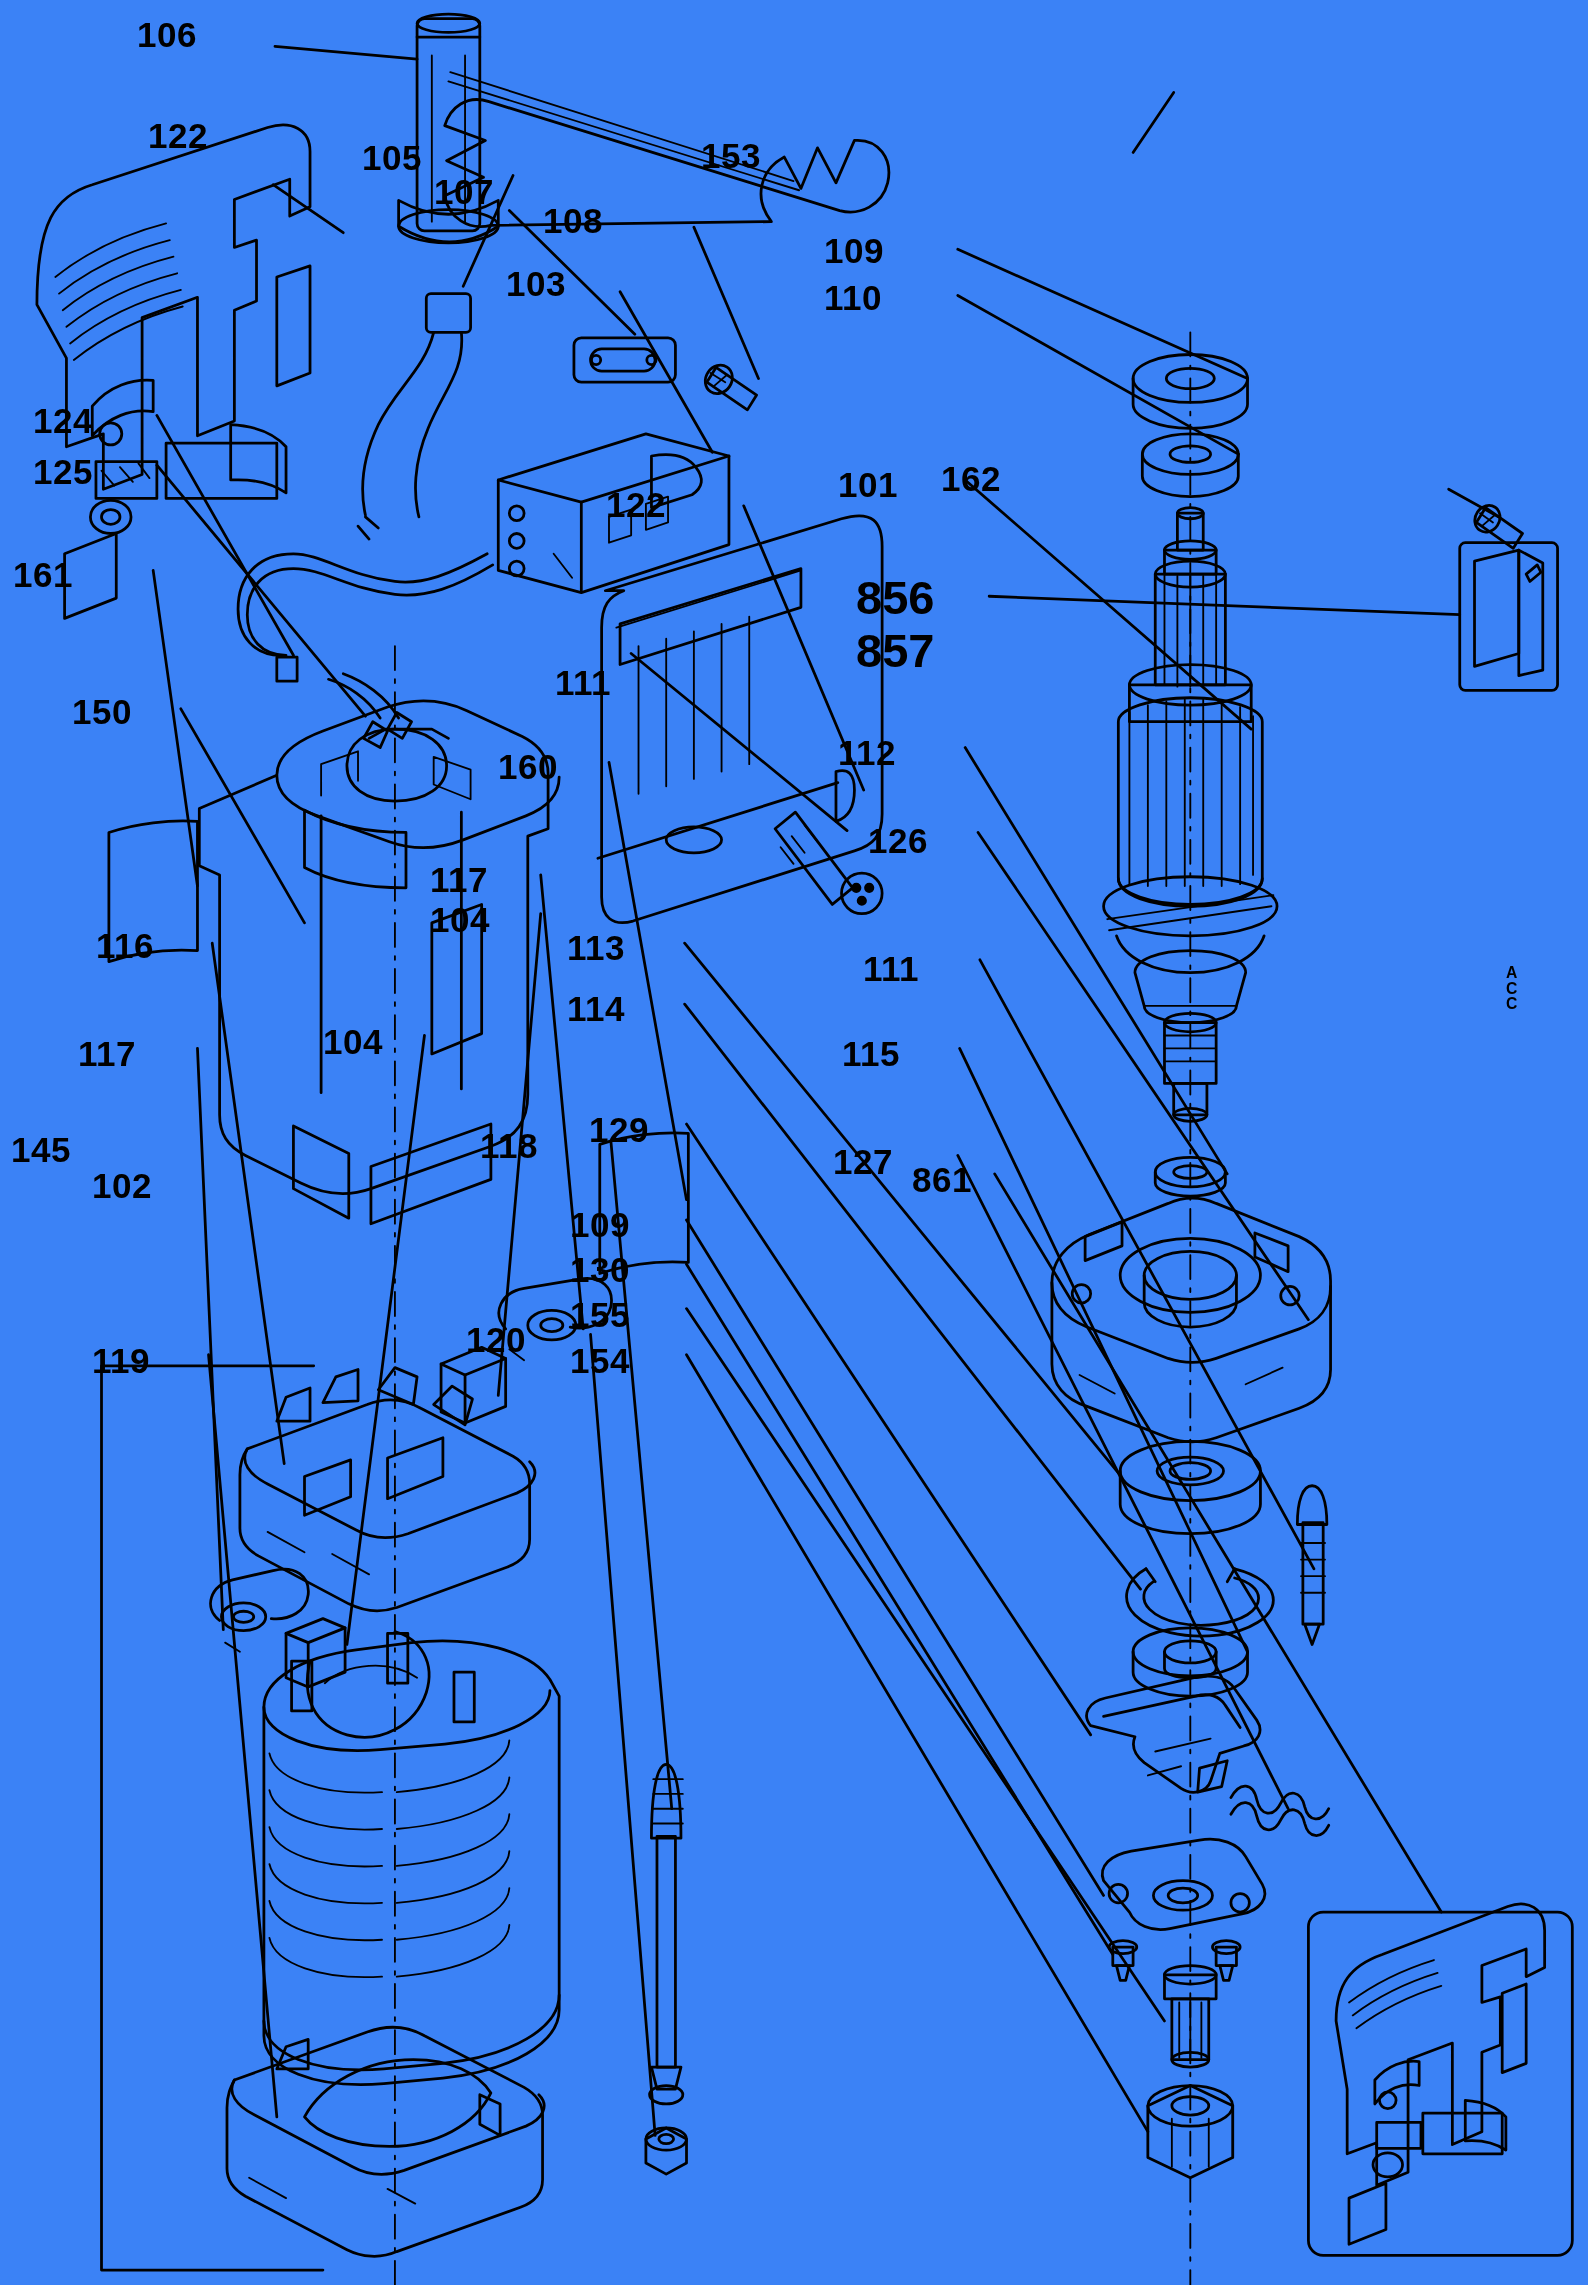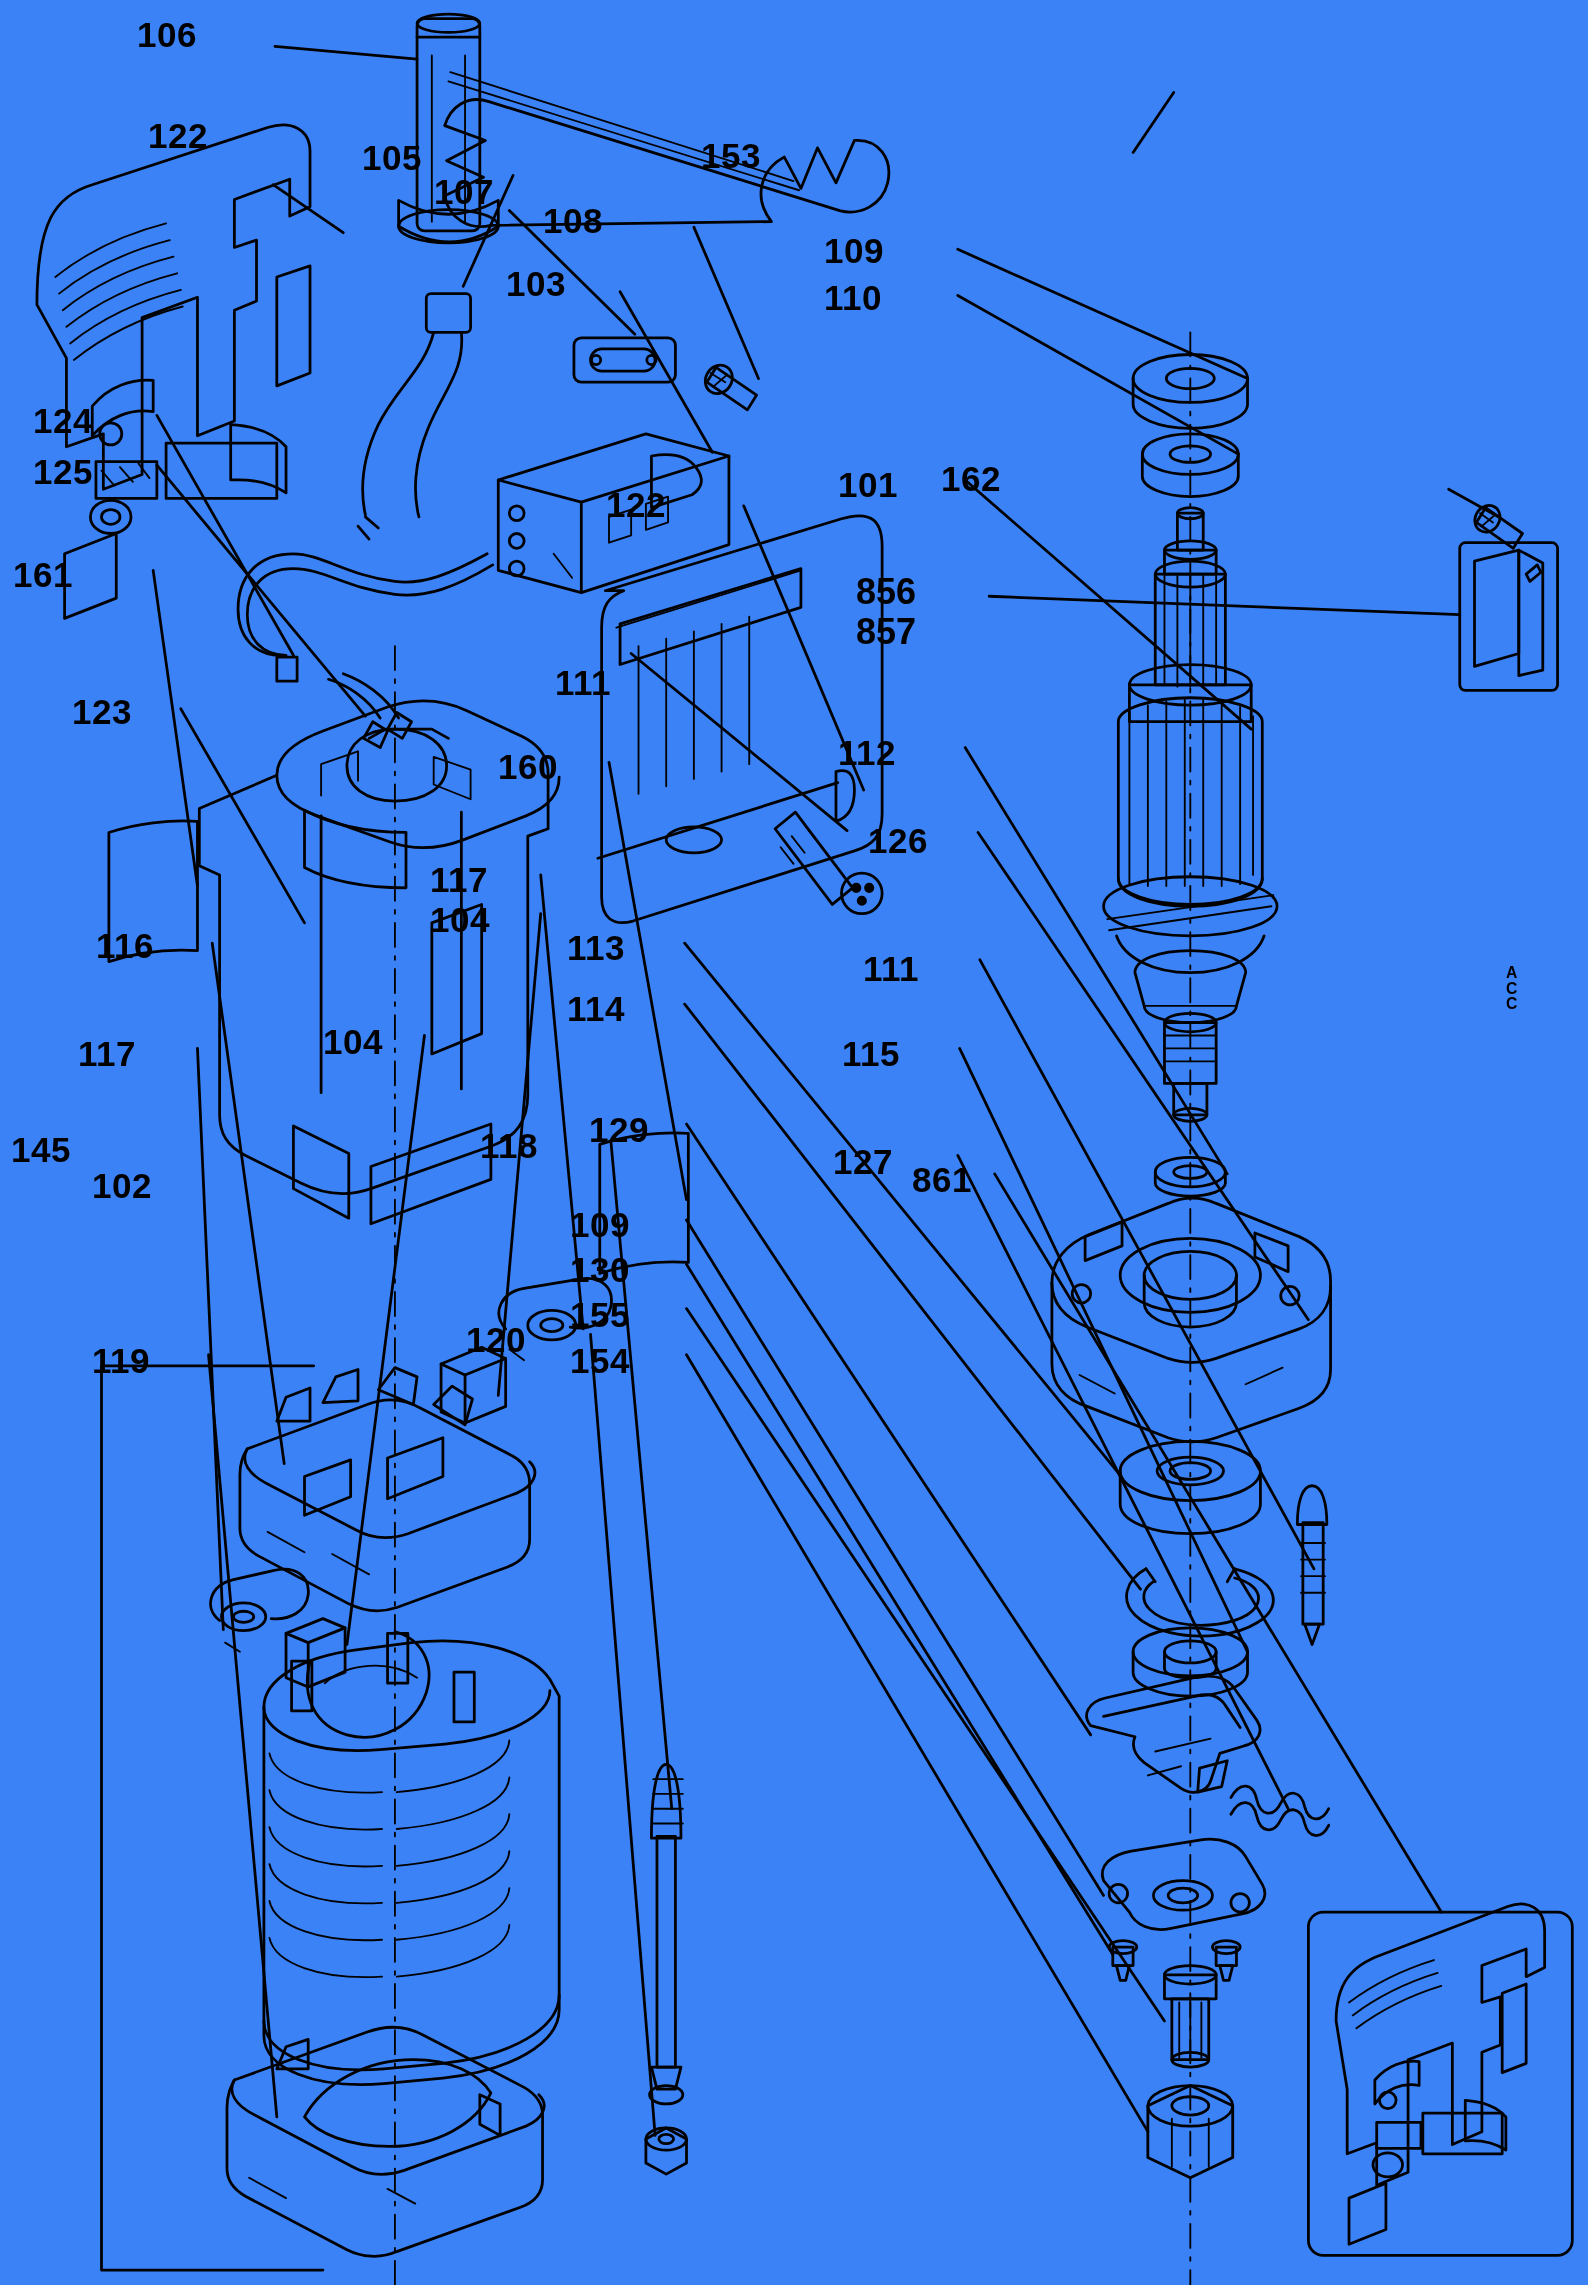--- a/index.html
+++ b/index.html
@@ -31,21 +31,21 @@
     font-size: 35px;
     color: #000000;
     letter-spacing: 0.5px;
     white-space: nowrap;
     line-height: 1.05;
   }
   .stack {
     position: absolute;
     font-family: "Liberation Sans", sans-serif;
     font-weight: bold;
-    font-size: 36px;
+    font-size: 47px;
     color: #000000;
     line-height: 1.12;
     text-align: left;
     white-space: nowrap;
   }
   .tinylabel {
     position: absolute;
     font-family: "Liberation Sans", sans-serif;
     font-weight: bold;
     font-size: 15.7px;
@@ -471,21 +471,21 @@
   <div class="callout" style="left:506px; top:266px;">103</div>
   <div class="callout" style="left:824px; top:233px;">109</div>
   <div class="callout" style="left:824px; top:280px;">110</div>
   <div class="callout" style="left:33px; top:403px;">124</div>
   <div class="callout" style="left:33px; top:454px;">125</div>
   <div class="callout" style="left:606px; top:487px;">122</div>
   <div class="callout" style="left:838px; top:467px;text-align:center;">101</div>
   <div class="callout" style="left:941px; top:461px;">162</div>
   <div class="callout" style="left:13px; top:557px;">161</div>
   <div class="callout" style="left:555px; top:665px;">111</div>
-  <div class="callout" style="left:72px; top:694px;">123</div>
+  <div class="callout" style="left:72px; top:694px;">150</div>
   <div class="callout" style="left:498px; top:749px;">160</div>
   <div class="callout" style="left:838px; top:735px;">112</div>
   <div class="callout" style="left:868px; top:823px;">126</div>
   <div class="callout" style="left:430px; top:862px;">117</div>
   <div class="callout" style="left:430px; top:902px;">104</div>
   <div class="callout" style="left:567px; top:930px;">113</div>
   <div class="callout" style="left:863px; top:951px;">111</div>
   <div class="callout" style="left:96px; top:928px;">116</div>
   <div class="callout" style="left:567px; top:991px;">114</div>
   <div class="callout" style="left:78px; top:1036px;">117</div>

